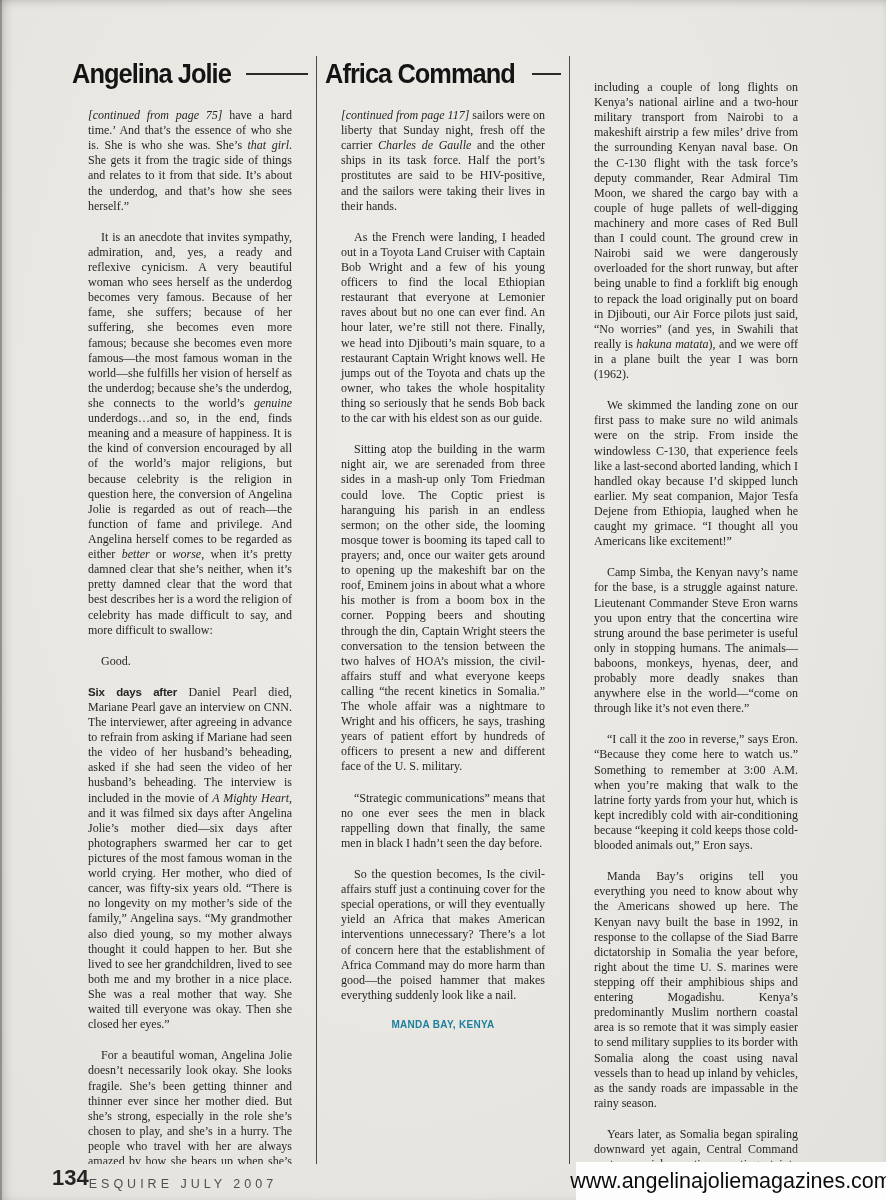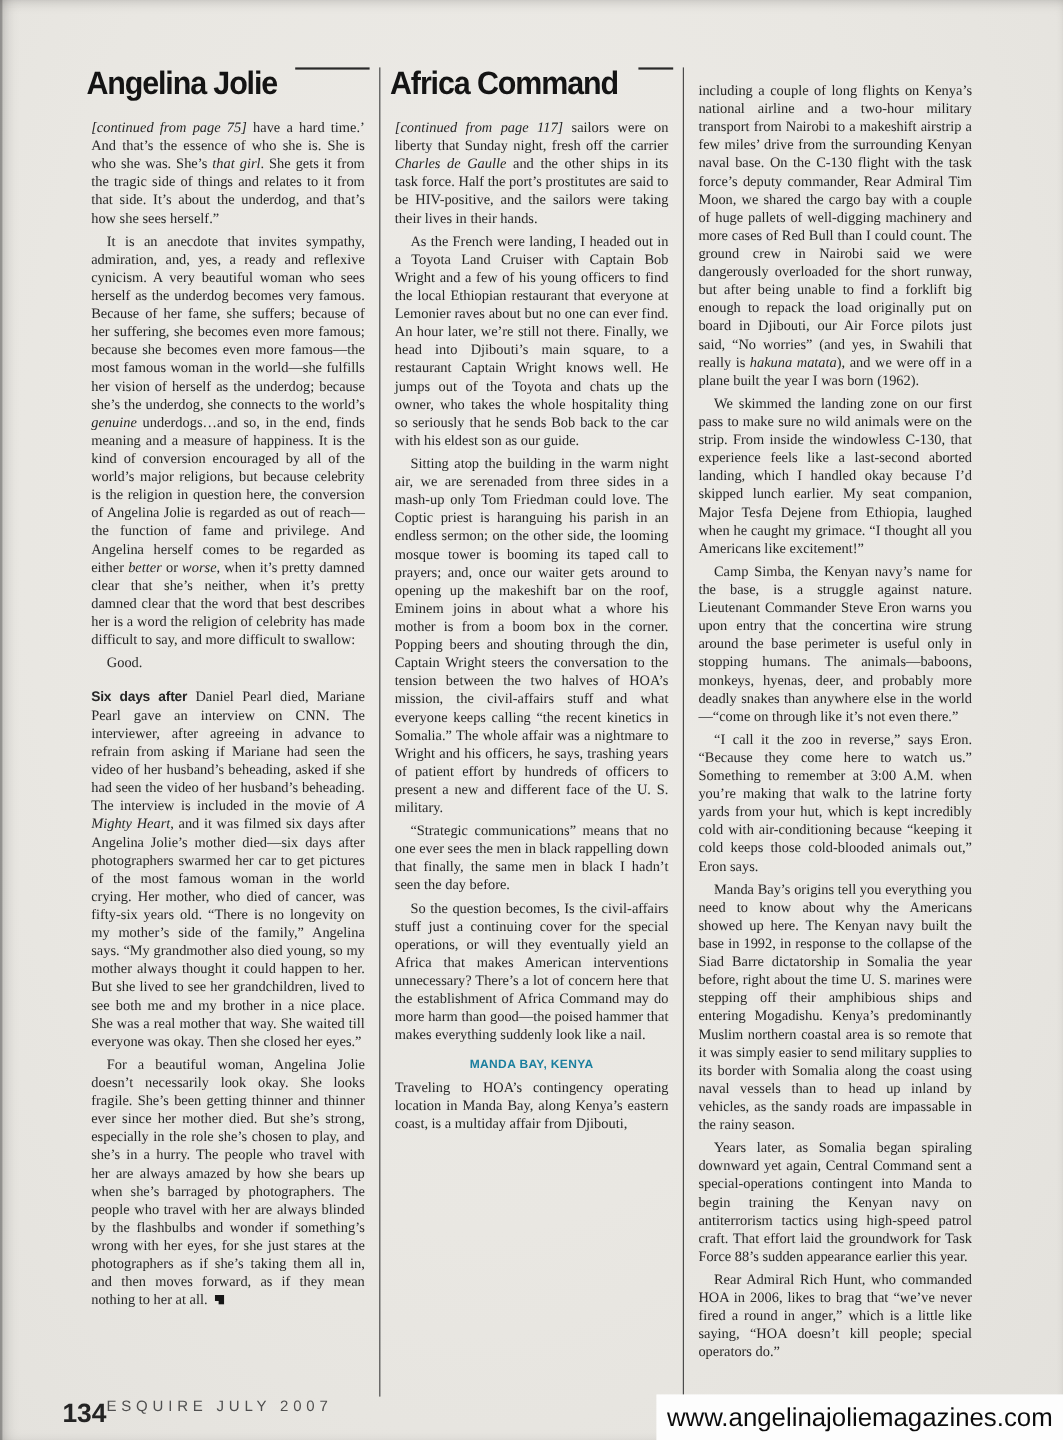--- a/index.html
+++ b/index.html
@@ -7,44 +7,44 @@
     position:relative;width:886px;height:1200px;overflow:hidden;
     background:radial-gradient(ellipse at 45% 35%, #edebe7 0%, #e9e7e2 55%, #e3e1dc 100%);
     box-shadow:inset 8px 0 14px -8px rgba(0,0,0,.35), inset 0 8px 14px -10px rgba(0,0,0,.2), inset -4px 0 10px -8px rgba(0,0,0,.15);
     font-family:"Liberation Serif", serif;
   }
   .scan-edge{position:absolute;left:0;top:0;width:2px;height:100%;background:rgba(60,60,60,.35);}
   .content{position:absolute;left:72px;top:56px;width:742px;height:1108px;display:flex;overflow:hidden;}
   .col{width:236px;flex:0 0 236px;}
   .gutter{width:17px;flex:0 0 17px;display:flex;justify-content:center;}
   .vrule{width:1px;background:#4b4b4b;height:100%;}
-  .article-header{display:flex;align-items:flex-start;height:36px;margin-bottom:7px;}
+  .article-header{display:flex;align-items:center;height:36px;margin-bottom:7px;}
   .title{
     font-family:"Liberation Sans", sans-serif;font-weight:800;font-size:27px;line-height:1;
     letter-spacing:-1px;color:#141414;white-space:nowrap;transform:scaleX(.94);transform-origin:left bottom;
   }
   .title-rule{flex:1;height:2px;background:#2a2a2a;margin-left:5px;margin-bottom:1px;}
   .body{font-size:12px;line-height:1.26;text-align:justify;color:#262626;}
-  .body p{margin:4px;}
+  .body p{margin:16px;}
   .body p.indent{text-indent:13px;}
   .body p.space-before{margin-top:13px;}
   .it{font-style:italic;}
   .bd{font-family:"Liberation Sans", sans-serif;font-weight:700;font-size:11.5px;letter-spacing:-.2px;}
   .body p.subhead{
     font-family:"Liberation Sans", sans-serif;font-weight:700;color:#1b7f9e;
     font-size:10px;letter-spacing:.3px;margin-top:12px;margin-bottom:4px;text-align:center;text-indent:0;
   }
   .col3-pad{padding-top:8px;}
   .endmark{display:inline-block;width:8px;height:8px;background:#161616;margin-left:3px;
     clip-path:polygon(0 0,100% 0,100% 100%,40% 100%,40% 60%,0 60%);}
-  .footer{position:absolute;left:52px;bottom:9px;display:flex;align-items:flex-start;font-family:"Liberation Sans", sans-serif;}
+  .footer{position:absolute;left:52px;bottom:9px;display:flex;align-items:flex-end;font-family:"Liberation Sans", sans-serif;}
   .pagenum{font-size:22px;font-weight:700;color:#242424;}
   .mag{font-size:12.5px;letter-spacing:4px;color:#4f4f4f;}
   .watermark-strip{
-    position:absolute;right:0;bottom:0;width:339px;height:38px;background:#fdfdfd;
+    position:absolute;right:0;bottom:0;width:310px;height:38px;background:#fdfdfd;
     display:flex;align-items:center;justify-content:center;
     font-family:"Liberation Sans", sans-serif;font-size:21.5px;color:#0c0c0c;
   }
 </style>
 </head>
 <body>
 
 <div class="page">
   <div class="scan-edge"></div>
 
@@ -73,21 +73,20 @@
         <span class="title">Africa Command</span>
         <span class="title-rule"></span>
       </div>
       <div class="body">
           <p><span class="it">[continued from page 117]</span><span> sailors were on liberty that Sunday night, fresh off the carrier </span><span class="it">Charles de Gaulle</span><span> and the other ships in its task force. Half the port’s prostitutes are said to be HIV-positive, and the sailors were taking their lives in their hands.</span></p>
           <p class="indent"><span>As the French were landing, I headed out in a Toyota Land Cruiser with Captain Bob Wright and a few of his young officers to find the local Ethiopian restaurant that everyone at Lemonier raves about but no one can ever find. An hour later, we’re still not there. Finally, we head into Djibouti’s main square, to a restaurant Captain Wright knows well. He jumps out of the Toyota and chats up the owner, who takes the whole hospitality thing so seriously that he sends Bob back to the car with his eldest son as our guide.</span></p>
           <p class="indent"><span>Sitting atop the building in the warm night air, we are serenaded from three sides in a mash-up only Tom Friedman could love. The Coptic priest is haranguing his parish in an endless sermon; on the other side, the looming mosque tower is booming its taped call to prayers; and, once our waiter gets around to opening up the makeshift bar on the roof, Eminem joins in about what a whore his mother is from a boom box in the corner. Popping beers and shouting through the din, Captain Wright steers the conversation to the tension between the two halves of HOA’s mission, the civil-affairs stuff and what everyone keeps calling “the recent kinetics in Somalia.” The whole affair was a nightmare to Wright and his officers, he says, trashing years of patient effort by hundreds of officers to present a new and different face of the U. S. military.</span></p>
           <p class="indent"><span>“Strategic communications” means that no one ever sees the men in black rappelling down that finally, the same men in black I hadn’t seen the day before.</span></p>
           <p class="indent"><span>So the question becomes, Is the civil-affairs stuff just a continuing cover for the special operations, or will they eventually yield an Africa that makes American interventions unnecessary? There’s a lot of concern here that the establishment of Africa Command may do more harm than good—the poised hammer that makes everything suddenly look like a nail.</span></p>
           <p class="subhead"><span>MANDA BAY, KENYA</span></p>
-          <p><span>Traveling to HOA’s contingency operating location in Manda Bay, along Kenya’s eastern coast, is a multiday affair from Djibouti,</span></p>
         </div>
     </div>
 
     <div class="gutter">
       <div class="vrule"></div>
     </div>
 
     <div class="col col3-pad">
       <div class="body">
           <p><span>including a couple of long flights on Kenya’s national airline and a two-hour military transport from Nairobi to a makeshift airstrip a few miles’ drive from the surrounding Kenyan naval base. On the C-130 flight with the task force’s deputy commander, Rear Admiral Tim Moon, we shared the cargo bay with a couple of huge pallets of well-digging machinery and more cases of Red Bull than I could count. The ground crew in Nairobi said we were dangerously overloaded for the short runway, but after being unable to find a forklift big enough to repack the load originally put on board in Djibouti, our Air Force pilots just said, “No worries” (and yes, in Swahili that really is </span><span class="it">hakuna matata</span><span>), and we were off in a plane built the year I was born (1962).</span></p>

